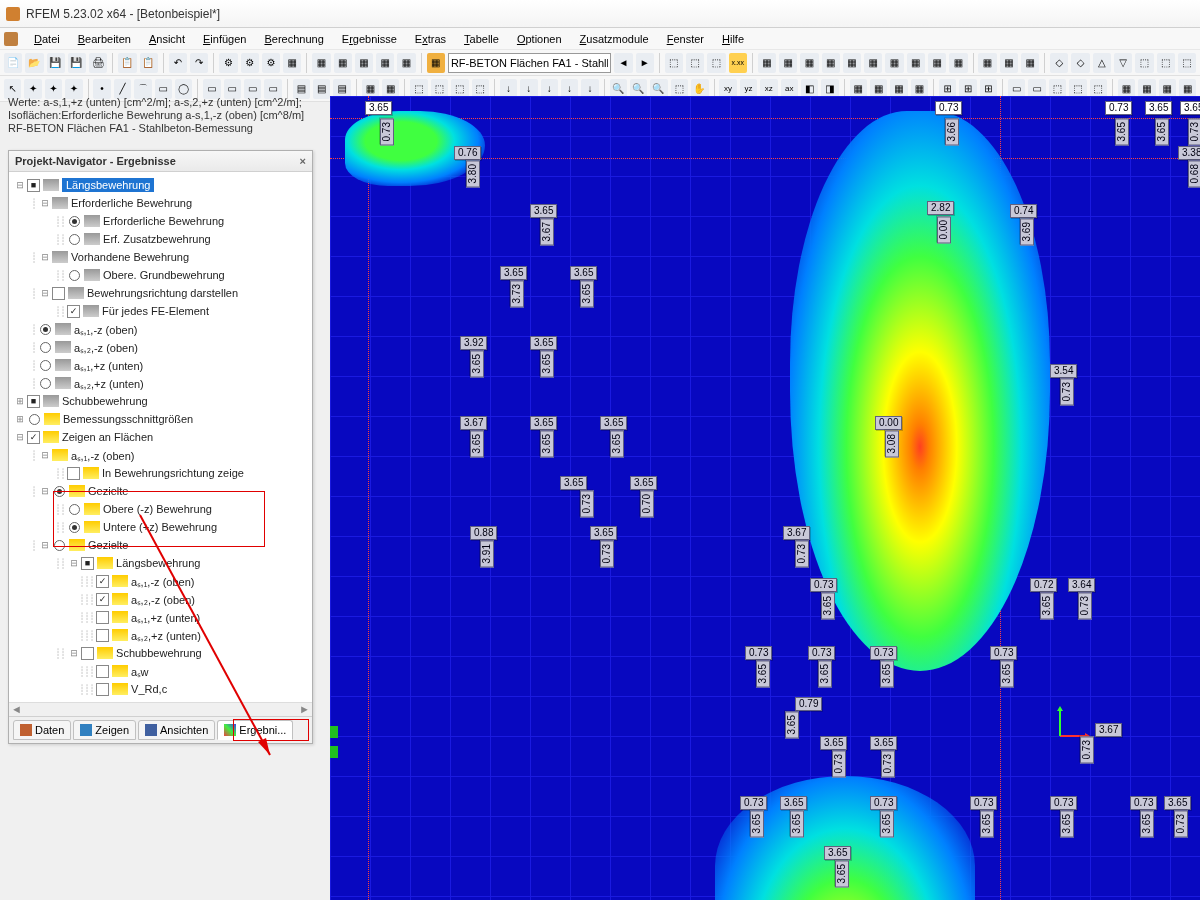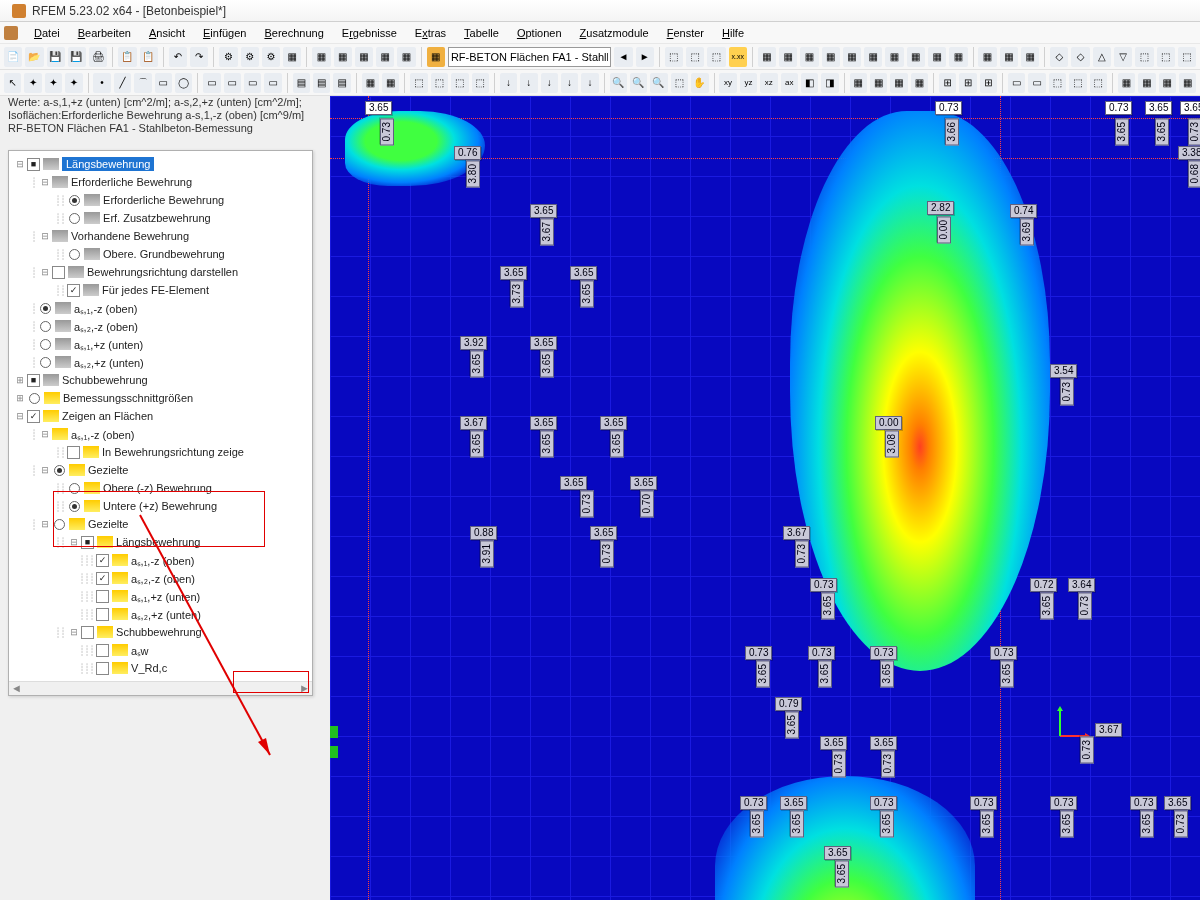--- a/index.html
+++ b/index.html
@@ -1,17 +1,17 @@
 <!DOCTYPE html>
 <html><head>
 <meta charset="utf-8">
 <style>
 * { box-sizing: border-box; margin: 0; padding: 0; }
 body { font-family: "Segoe UI", Tahoma, sans-serif; font-size: 11px; background: #f0f0f0; width: 1200px; height: 900px; overflow: hidden; position: relative; }
-.titlebar { height: 22px; background: linear-gradient(#fff,#f4f4f4); display: flex; align-items: center; padding: 0 12px; gap: 6px; border-bottom: 1px solid #d0d0d0; }
+.titlebar { height: 28px; background: linear-gradient(#fff,#f4f4f4); display: flex; align-items: center; padding: 0 6px; gap: 6px; border-bottom: 1px solid #d0d0d0; }
 .titlebar .icon-app { width: 14px; height: 14px; background: #d08030; border-radius: 2px; }
 .titlebar .title { font-size: 12px; color: #333; }
 .menubar { height: 22px; background: #f8f8f8; display: flex; align-items: center; padding: 0 4px; gap: 2px; border-bottom: 1px solid #e8e8e8; }
 .menubar .icon { width: 14px; height: 14px; background: #c08040; border-radius: 2px; margin-right: 6px; display:inline-block;}
 .menubar .mitem { padding: 2px 8px; cursor: default; }
 .menubar .mitem u { text-decoration: underline; }
 .toolbar { height: 26px; background: #f7f7f7; border-bottom: 1px solid #e0e0e0; display:flex; align-items:center; padding:0 4px; gap:3px; overflow:hidden;}
 .toolbar .tbtn { width:20px; height:20px; border:1px solid transparent; background:#e9edf2; border-radius:2px; display:flex; align-items:center; justify-content:center; font-size:10px;}
 .toolbar .sep { width:1px; height:20px; background:#d0d0d0; margin:0 2px;}
 .infotext { position:absolute; top:96px; left:8px; font-size:11px; color:#333; line-height:13px; z-index:5;}
@@ -188,21 +188,21 @@
   <span class="tbtn">⬚</span>
   <span class="sep"></span>
   <span class="tbtn">▦</span>
   <span class="tbtn">▦</span>
   <span class="tbtn">▦</span>
   <span class="tbtn">▦</span>
 </div>
 
 <div class="infotext">
   <div>Werte: a-s,1,+z (unten) [cm^2/m]; a-s,2,+z (unten) [cm^2/m];</div>
-  <div>Isoflächen:Erforderliche Bewehrung a-s,1,-z (oben) [cm^9/m]</div>
+  <div>Isoflächen:Erforderliche Bewehrung a-s,1,-z (oben) [cm^8/m]</div>
   <div>RF-BETON Flächen FA1 - Stahlbeton-Bemessung</div>
 </div>
 
 <div class="viewport">
   <div class="grid"></div>
   <div class="redline-h" style="top:22px"></div>
   <div class="redline-h" style="top:62px"></div>
   <div class="redline-v" style="left:38px"></div>
   <div class="redline-v" style="left:670px"></div>
 
@@ -276,21 +276,21 @@
       <div class="vlabel vert" style="left: 710px; top: 496px;">3.65</div>
       <div class="vlabel vert" style="left: 748px; top: 496px;">0.73</div>
       <div class="vlabel" style="left: 415px; top: 550px;">0.73</div>
       <div class="vlabel" style="left: 478px; top: 550px;">0.73</div>
       <div class="vlabel" style="left: 540px; top: 550px;">0.73</div>
       <div class="vlabel" style="left: 660px; top: 550px;">0.73</div>
       <div class="vlabel vert" style="left: 426px; top: 564px;">3.65</div>
       <div class="vlabel vert" style="left: 488px; top: 564px;">3.65</div>
       <div class="vlabel vert" style="left: 550px; top: 564px;">3.65</div>
       <div class="vlabel vert" style="left: 670px; top: 564px;">3.65</div>
-      <div class="vlabel" style="left: 445px; top: 601px; text-align: center;">0.79</div>
+      <div class="vlabel" style="left: 465px; top: 601px; text-align: center;">0.79</div>
       <div class="vlabel vert" style="left: 455px; top: 615px;">3.65</div>
       <div class="vlabel" style="left: 765px; top: 627px;">3.67</div>
       <div class="vlabel" style="left: 490px; top: 640px;">3.65</div>
       <div class="vlabel" style="left: 540px; top: 640px;">3.65</div>
       <div class="vlabel vert" style="left: 750px; top: 640px;">0.73</div>
       <div class="vlabel vert" style="left: 502px; top: 654px;">0.73</div>
       <div class="vlabel vert" style="left: 551px; top: 654px;">0.73</div>
       <div class="vlabel" style="left: 410px; top: 700px;">0.73</div>
       <div class="vlabel" style="left: 450px; top: 700px;">3.65</div>
       <div class="vlabel" style="left: 540px; top: 700px;">0.73</div>
@@ -304,20 +304,24 @@
       <div class="vlabel vert" style="left: 650px; top: 714px;">3.65</div>
       <div class="vlabel vert" style="left: 730px; top: 714px;">3.65</div>
       <div class="vlabel vert" style="left: 810px; top: 714px;">3.65</div>
       <div class="vlabel vert" style="left: 844px; top: 714px;">0.73</div>
       <div class="vlabel" style="left: 494px; top: 750px;">3.65</div>
       <div class="vlabel vert" style="left: 505px; top: 764px;">3.65</div>
     </div>
 </div>
 
 <div class="navigator">
+  <div class="nav-title">
+    <span>Projekt-Navigator - Ergebnisse</span>
+    <span class="xbtn">×</span>
+  </div>
   <div class="tree">
     <div class="tree-row" style="padding-left:2px">
         <span class="tw">⊟</span>
         <span class="cb">■</span>
         <span class="ic g"></span>
         <span class="lbl hl">Längsbewehrung</span>
       </div>
     <div class="tree-row" style="padding-left:20px">
         <span class="dots">┊</span>
         <span class="tw">⊟</span>
@@ -489,20 +493,38 @@
         <span class="dots">┊┊┊</span>
         <span class="cb"></span>
         <span class="ic y"></span>
         <span>V_Rd,c</span>
       </div>
   </div>
   <div style="height:14px; background:#f0f0f0; border-top:1px solid #ddd; display:flex; justify-content:space-between; padding:0 2px;">
     <span style="color:#888">◄</span>
     <span style="color:#888">►</span>
   </div>
+  <div class="nav-tabs">
+    <div class="tab">
+        <span class="tic" style="background:#c06030"></span>
+        <span>Daten</span>
+      </div>
+    <div class="tab">
+        <span class="tic" style="background:#3080c0"></span>
+        <span>Zeigen</span>
+      </div>
+    <div class="tab">
+        <span class="tic" style="background:#4060a0"></span>
+        <span>Ansichten</span>
+      </div>
+    <div class="tab active">
+        <span class="tic" style="background:linear-gradient(45deg,#f04040,#40f040,#4040f0)"></span>
+        <span>Ergebni...</span>
+      </div>
+  </div>
   <div class="redbox" style="top:340px; left:44px; width:212px; height:56px;"></div>
   <div class="redbox" style="bottom:2px; right:3px; width:76px; height:22px;"></div>
 </div>
 
 <svg style="position:absolute; top:510px; left:130px; z-index:20" width="170" height="270">
   <line x1="10" y1="5" x2="140" y2="245" stroke="#e00000" stroke-width="2"></line>
   <polygon points="140,245 128,232 136,228" fill="#e00000"></polygon>
 </svg>
 
 </body></html>

